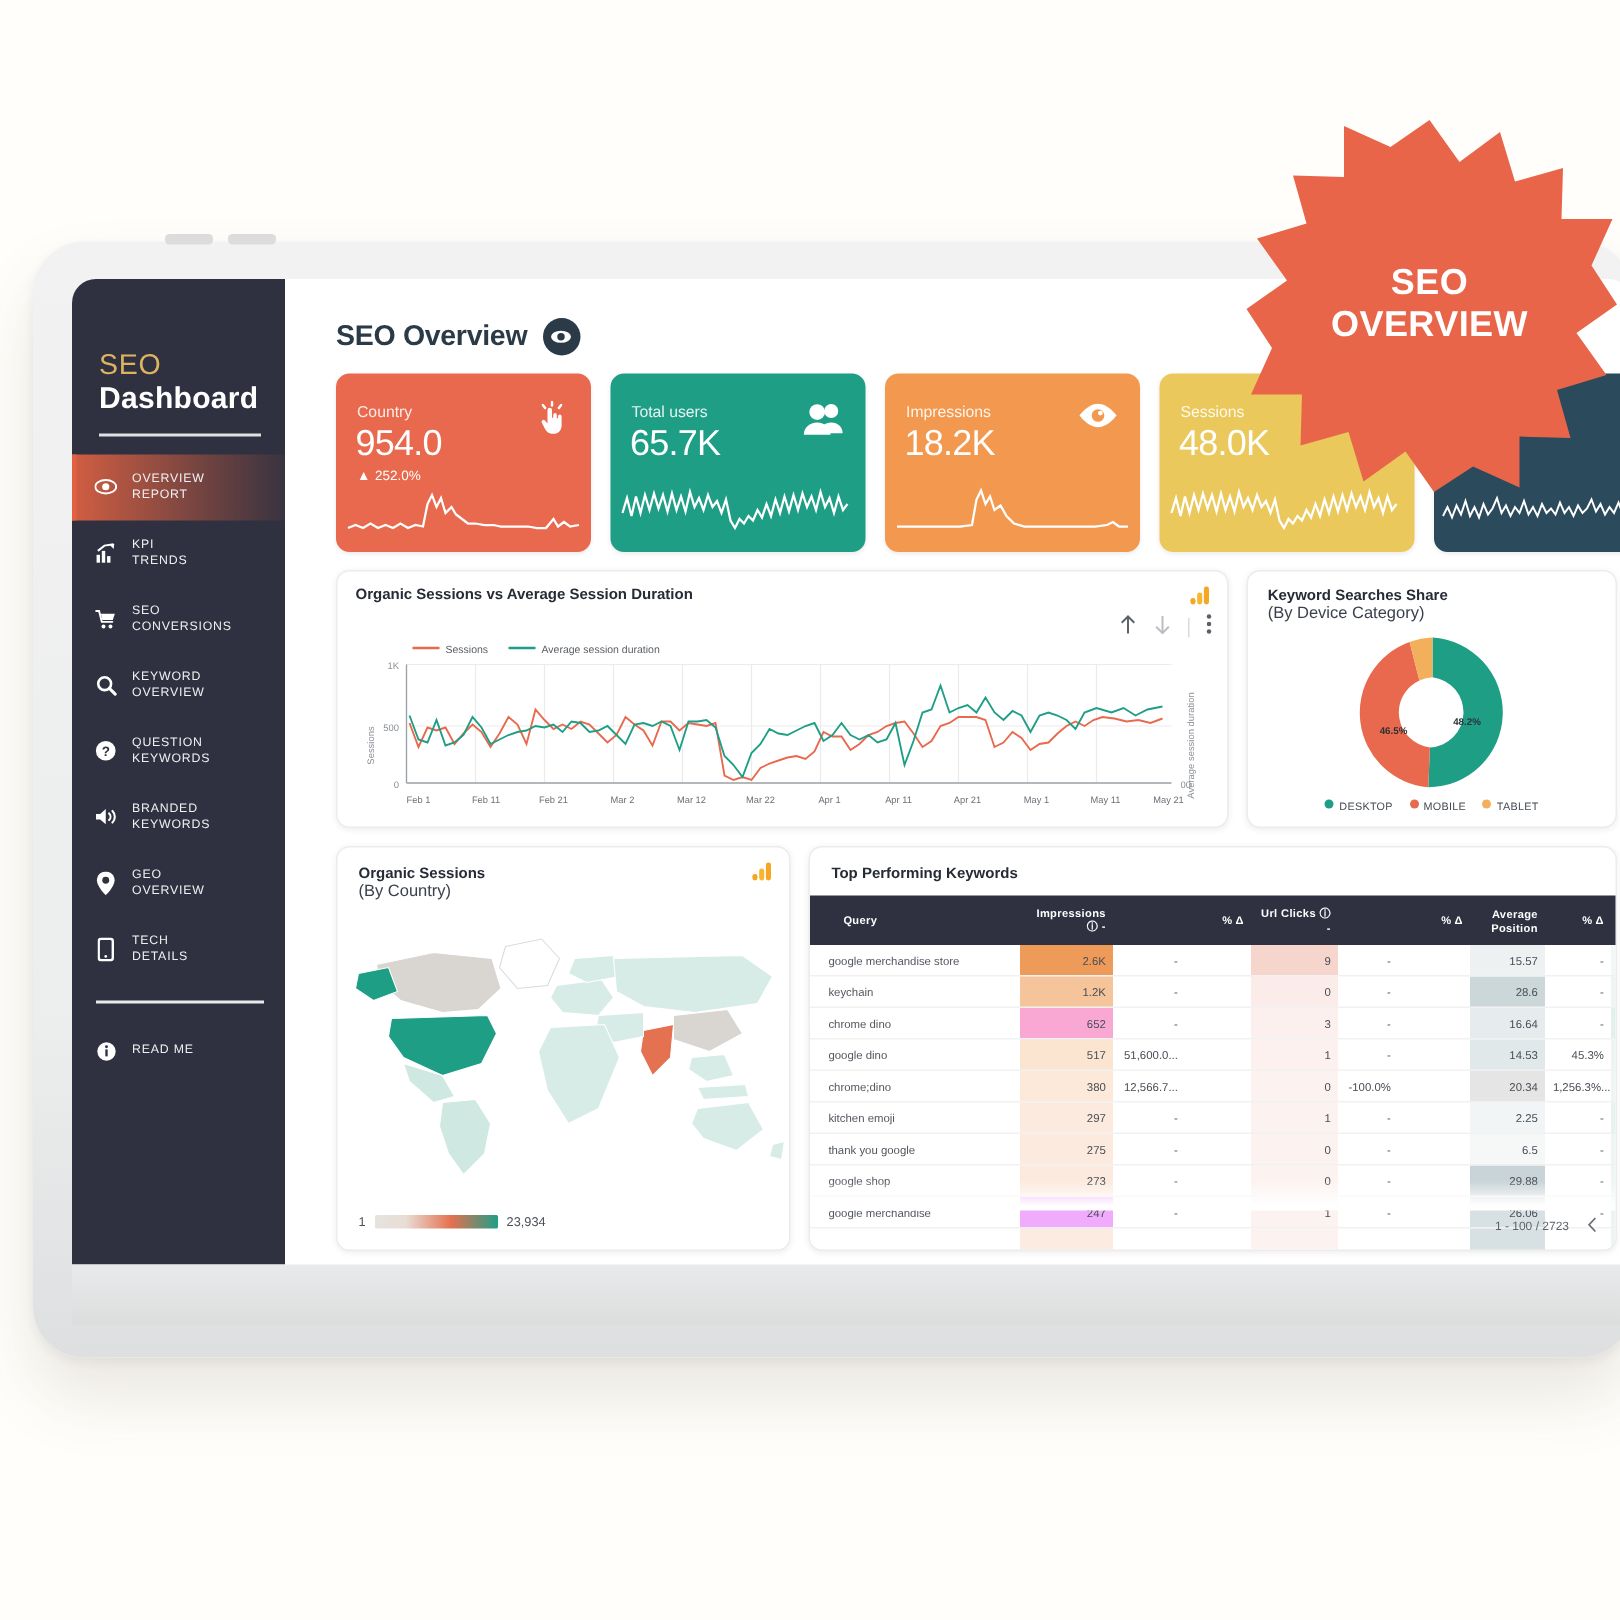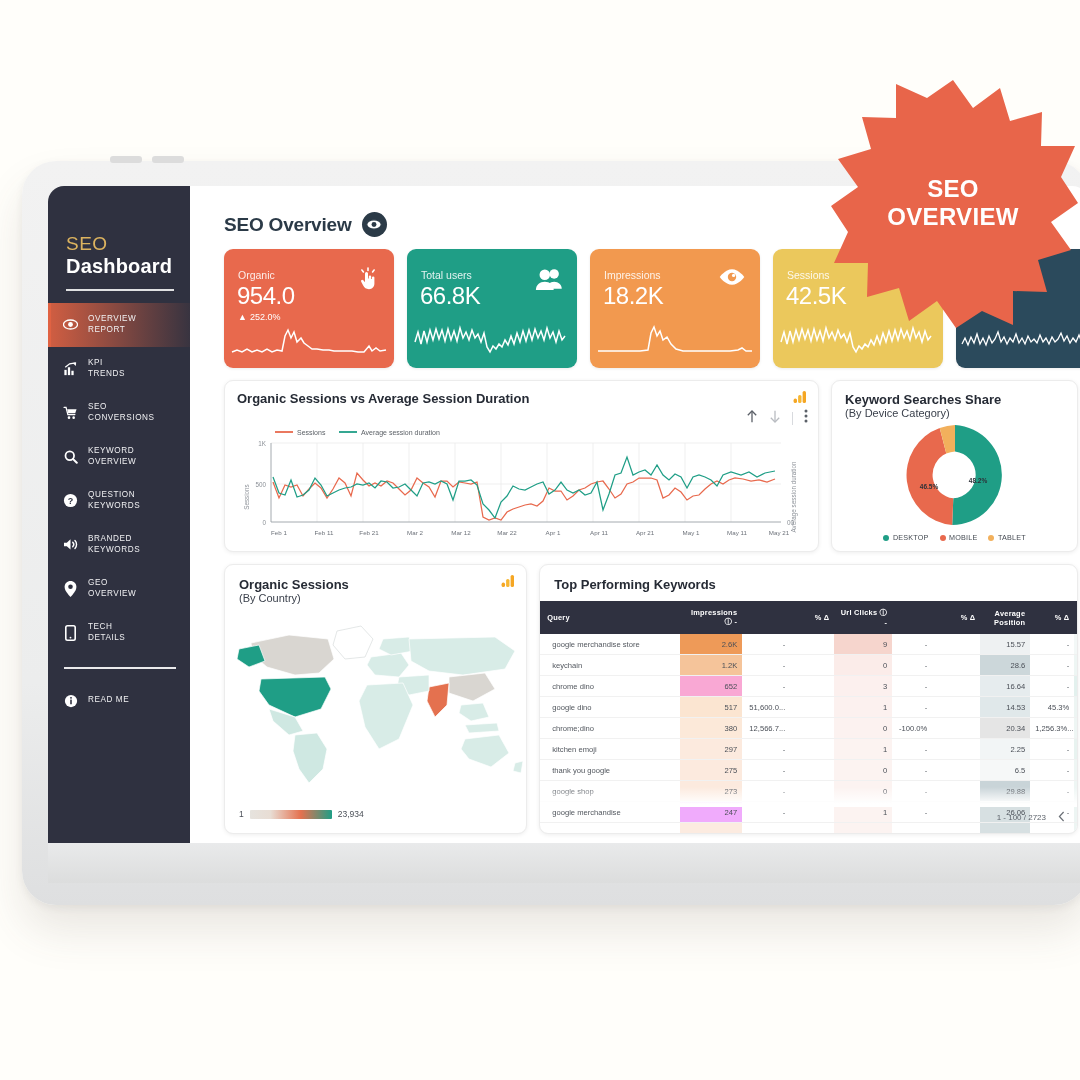--- a/index.html
+++ b/index.html
@@ -76,52 +76,52 @@
   .kpi-label{position:absolute;left:14px;top:20px;font-size:10.5px;color:rgba(255,255,255,.88);}
   .kpi-value{position:absolute;left:13px;top:33px;font-size:24px;color:#fff;letter-spacing:-.5px;}
   .kpi-delta{position:absolute;left:14px;top:63px;font-size:9px;color:#fff;display:flex;align-items:center;gap:3px;}
   .kpi-ico{position:absolute;right:13px;top:18px;color:#fff;}
   .kpi-spark{position:absolute;left:0;right:0;bottom:6px;height:46px;}
   .kpi-spark svg{display:block;width:100%;height:100%;}
 
   
   .panels{display:flex;gap:12px;padding:12px 0 0 24px;}
   .panel{background:#fff;border:1px solid #ececec;border-radius:9px;box-shadow:0 1px 4px rgba(0,0,0,.07);}
-  .p-title{font-size:13px;font-weight:bold;color:#262b35;}
+  .p-title{font-size:10px;font-weight:bold;color:#262b35;}
   .p-sub{font-size:11px;color:#3b414c;}
 
   .panel-line{width:598px;height:172px;position:relative;padding:10px 12px 0 12px;box-sizing:border-box;}
   .ga-ico{position:absolute;right:11px;top:9px;}
   .chart-tools{position:absolute;right:10px;top:28px;display:flex;align-items:center;gap:11px;}
   .tool{color:#5b6068;}
   .tool.dim{color:#b9bcc1;}
   .tool-div{width:1px;height:13px;background:#d8dade;}
   .linechart{position:absolute;left:10px;top:44px;}
 
   .panel-donut{width:248px;height:172px;position:relative;padding:11px 13px;box-sizing:border-box;}
   .donut-wrap{position:absolute;left:0;right:0;top:38px;display:flex;justify-content:center;}
   .donut-legend{position:absolute;left:0;right:0;bottom:9px;display:flex;justify-content:center;gap:11px;}
-  .lg{display:flex;align-items:center;gap:3.5px;font-size:7.2px;color:#444a52;letter-spacing:.2px;}
+  .lg{display:flex;gap:3.5px;font-size:7.2px;color:#444a52;letter-spacing:.2px;}
   .dot{width:6px;height:6px;border-radius:50%;display:inline-block;}
 
   .panels2{display:flex;gap:12px;padding:12px 0 0 24px;}
   .panel-map{width:310px;height:270px;position:relative;padding:12px 14px;box-sizing:border-box;overflow:hidden;}
   .map-wrap{position:absolute;left:8px;top:52px;width:294px;height:168px;}
   .map-legend{position:absolute;left:14px;bottom:14px;display:flex;align-items:center;gap:6px;font-size:8.5px;color:#4b5058;}
   .legend-bar{width:82px;height:9px;border-radius:1px;
     background:linear-gradient(90deg,#e6e3de 0%,#e8ddd4 25%,#e4714f 62%,#1f9e86 100%);}
 
   .panel-table{width:552px;height:270px;position:relative;padding:12px 0 0 0;box-sizing:border-box;overflow:hidden;}
   .tbl-head-txt{padding-left:14px;}
   table{border-collapse:collapse;width:100%;table-layout:fixed;margin-top:9px;}
   thead th{
     background:#2f3140;color:#fff;font-size:7.4px;font-weight:bold;letter-spacing:.25px;
     padding:7px 5px;text-align:right;vertical-align:middle;
   }
-  thead th.left{text-align:left;padding-left:7px;}
+  thead th.left{text-align:left;padding-left:22px;}
   tbody td{font-size:7.6px;color:#4a4f57;padding:5.5px 5px;text-align:right;border-bottom:1px solid #f1f1f1;}
   tbody td.left{text-align:left;padding-left:12px;color:#52575e;}
   .pager{position:absolute;right:12px;bottom:9px;display:flex;align-items:center;gap:12px;font-size:8px;color:#5d636b;}
   .fade-bottom{position:absolute;left:0;right:0;bottom:26px;height:20px;background:linear-gradient(180deg,rgba(255,255,255,0) 0%,#fff 85%);}
 
   
   .burst{position:absolute;left:828px;top:78px;width:250px;height:250px;}
   .burst svg{display:block;}
   .burst-text{
     position:absolute;left:0;right:0;top:50%;transform:translateY(-50%);
@@ -270,21 +270,21 @@
                 <ellipse cx="10" cy="6.5" rx="9" ry="5.8" fill="#fff"></ellipse>
                 <ellipse cx="10" cy="6.5" rx="9" ry="5.8" fill="none" stroke="#2b3a47" stroke-width="1.4"></ellipse>
                 <circle cx="10" cy="6.5" r="3.1" fill="#2b3a47"></circle>
               </svg>
           </div>
         </div>
 
         <div class="kpi-row">
 
           <div class="kpi" style="background:#e8694d">
-            <div class="kpi-label">Organic</div>
+            <div class="kpi-label">Country</div>
             <div class="kpi-value">954.0</div>
             <div class="kpi-delta">
               <span>▲</span>
               <span>252.0%</span>
             </div>
             <div class="kpi-ico">
               <svg width="26" height="26" viewBox="0 0 26 26">
                   <g stroke="#fff" stroke-width="1.6" stroke-linecap="round">
                     <path d="M13 3.4V1"></path>
                     <path d="M8.4 5 L6.9 3"></path>
@@ -295,21 +295,21 @@
             </div>
             <div class="kpi-spark">
               <svg viewBox="0 0 170 46" preserveAspectRatio="none">
                   <polyline fill="none" stroke="#fff" stroke-width="1.5" points="8,36 13,34 18,36 23,33 28,36 33,34 38,36 43,33 48,36 53,34 58,35 61,20 64,14 67,22 70,16 73,26 77,22 80,27 84,30 88,33 93,33 99,34 105,34 110,35 116,35 122,35 128,35 134,36 140,36 145,30 148,35 152,32 156,35 162,34"></polyline>
                 </svg>
             </div>
           </div>
 
           <div class="kpi" style="background:#1f9e86">
             <div class="kpi-label">Total users</div>
-            <div class="kpi-value">66.8K</div>
+            <div class="kpi-value">65.7K</div>
             <div class="kpi-ico">
               <svg width="30" height="24" viewBox="0 0 32 24">
                   <circle cx="21.5" cy="6.6" r="5" fill="#fff"></circle>
                   <path d="M13.4 22.5c0-4.6 3.6-7.7 8.1-7.7s8.1 3.1 8.1 7.7z" fill="#fff"></path>
                   <circle cx="11.5" cy="7.4" r="5.6" fill="#fff"></circle>
                   <path d="M2 23.6c0-5.2 4.2-8.7 9.5-8.7s9.5 3.5 9.5 8.7z" fill="#fff"></path>
                 </svg>
             </div>
             <div class="kpi-spark">
               <svg viewBox="0 0 170 46" preserveAspectRatio="none">
@@ -330,21 +330,21 @@
             </div>
             <div class="kpi-spark">
               <svg viewBox="0 0 170 46" preserveAspectRatio="none">
                   <polyline fill="none" stroke="#fff" stroke-width="1.5" points="8,35 22,35 36,35 50,35 58,34 61,17 64,11 67,20 70,15 73,24 77,21 81,28 86,33 93,35 100,35 108,35 116,35 124,35 132,35 140,35 148,34 152,32 156,35 162,35"></polyline>
                 </svg>
             </div>
           </div>
 
           <div class="kpi" style="background:#ebc85c">
             <div class="kpi-label">Sessions</div>
-            <div class="kpi-value">42.5K</div>
+            <div class="kpi-value">48.0K</div>
             <div class="kpi-ico">
               <svg width="26" height="26" viewBox="0 0 26 26">
                   <path d="M21.4 13a8.4 8.4 0 11-3.1-6.5" fill="none" stroke="#fff" stroke-width="2.4" stroke-linecap="round"></path>
                   <path d="M13.6 1.2 L19.6 6.8 L13.4 8.6 Z" fill="#fff"></path>
                 </svg>
             </div>
             <div class="kpi-spark">
               <svg viewBox="0 0 170 46" preserveAspectRatio="none">
                   <polyline fill="none" stroke="#fff" stroke-width="1.5" points="8,26 11,16 14,28 17,15 20,26 23,14 26,24 29,13 32,23 35,14 38,25 41,13 44,24 47,15 50,25 53,12 56,22 59,16 62,24 65,14 68,22 71,18 74,26 77,17 80,31 83,36 86,30 89,33 92,28 95,31 98,24 101,29 104,20 107,28 110,17 113,26 116,15 119,25 122,14 125,24 128,13 131,22 134,15 137,24 140,12 143,22 146,16 149,26 152,15 155,24 158,20"></polyline>
                 </svg>

